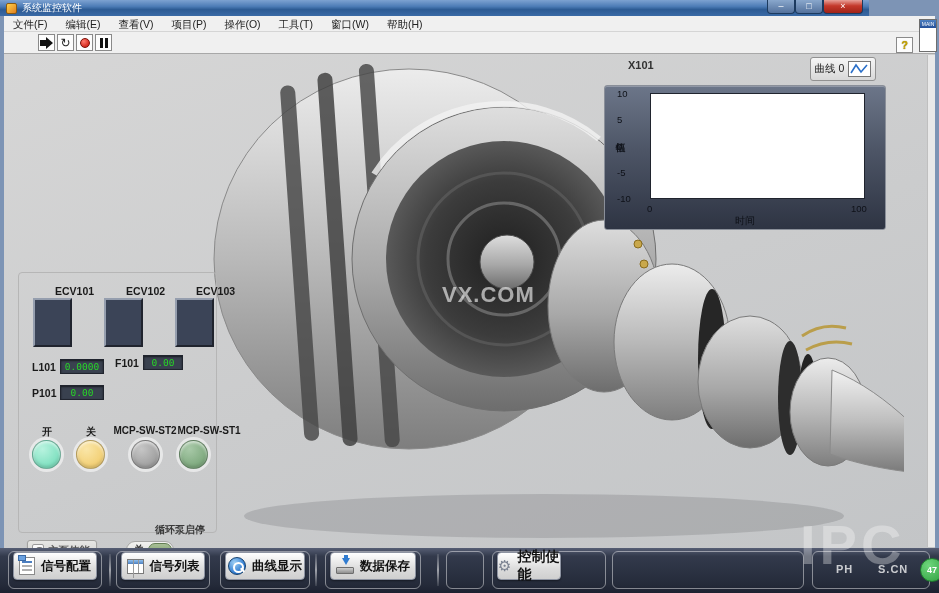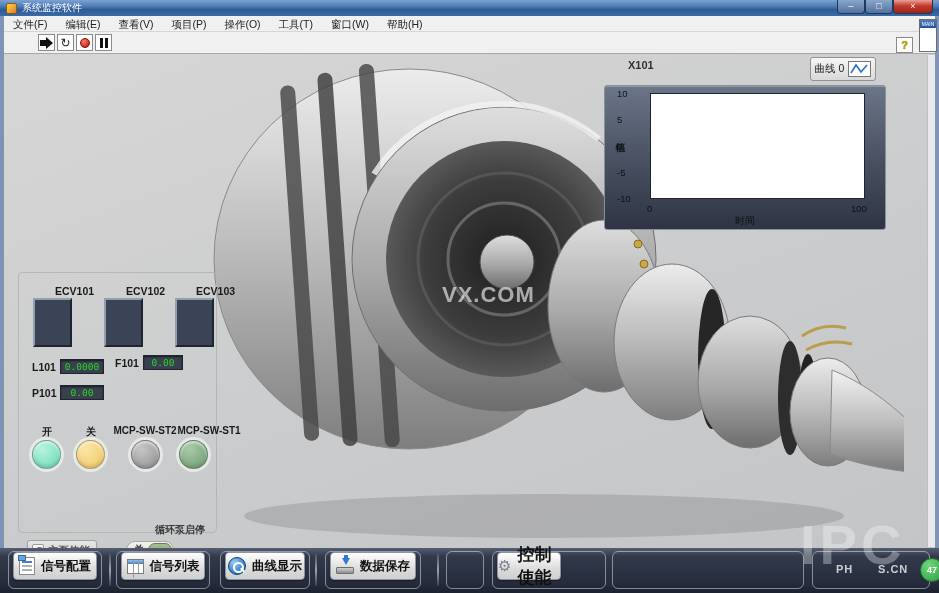--- a/index.html
+++ b/index.html
@@ -1,21 +1,21 @@
 <!DOCTYPE html>
 <html><head>
 <meta charset="utf-8">
 <style>
   * { margin:0; padding:0; box-sizing:border-box; }
   html,body { width:939px; height:593px; overflow:hidden; }
   body { font-family:"Liberation Sans", sans-serif; position:relative;
          background:#7d94b5; }
 
   
-  .titlebar { position:absolute; left:0; top:0; width:939px; height:16px;
+  .titlebar { position:absolute; left:0; top:0; width:869px; height:16px;
     background:linear-gradient(180deg,#7da2d1 0%,#4d7cb6 40%,#2d5b94 60%,#3a6aa6 100%);
     display:flex; align-items:center; color:#fff; font-size:10px; }
   .app-icon { width:11px; height:11px; margin:0 5px 0 6px; border-radius:2px;
     background:linear-gradient(135deg,#ffd24a,#e07f1f); border:1px solid #8a5a10; }
   .win-btns { position:absolute; right:6px; top:0; display:flex; }
   .win-btn { width:28px; height:14px; font-size:9px; line-height:13px; text-align:center;
     color:#fff; border:1px solid #1c3a5e; border-top:none; border-radius:0 0 4px 4px;
     background:linear-gradient(180deg,#89a7cc,#53719c); cursor:default; }
   .win-btn.close { width:40px; background:linear-gradient(180deg,#e8a199,#c4392b 45%,#a02318); }
 
@@ -357,21 +357,21 @@
     <span class="icon-save">
         <i class="stem"></i>
         <span class="arrow"></span>
         <span class="tray"></span>
       </span>
     <span class="blbl">数据保存</span>
   </div>
 
   <div class="bbtn" style="left:497px;width:64px">
     <span class="icon-gear">⚙</span>
-    <span class="blbl" style="font-size:17px">控制使能</span>
+    <span class="blbl" style="font-size:14px">控制使能</span>
   </div>
 
 </div>
 
 <span class="wm-big">IPC</span>
 <span class="wm-line" style="left:836px">PH</span>
 <span class="wm-line" style="left:878px">S.CN</span>
 <span class="wm-badge">47</span>
 
 </body></html>

